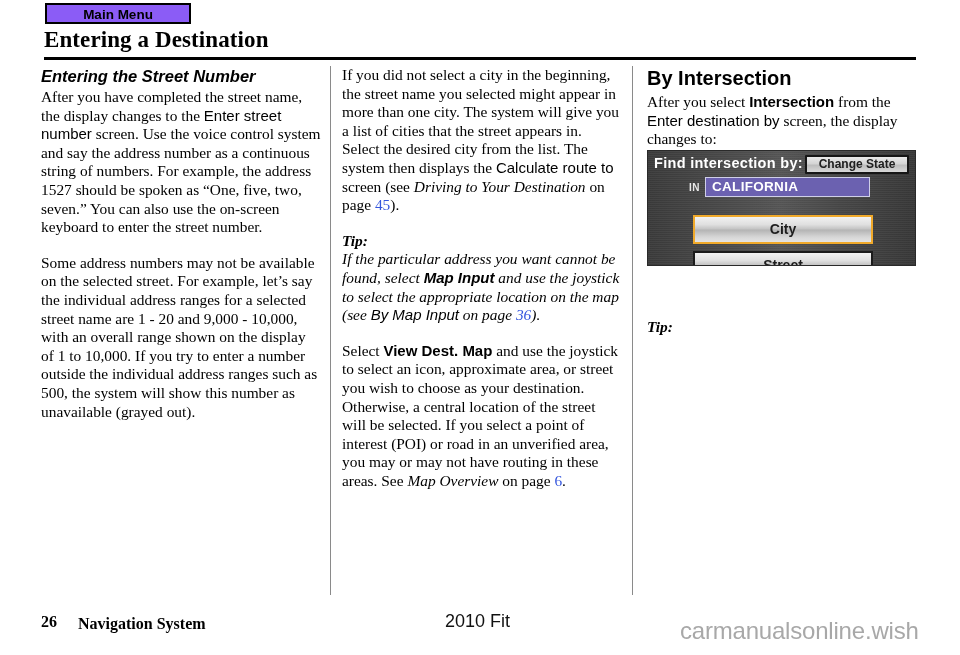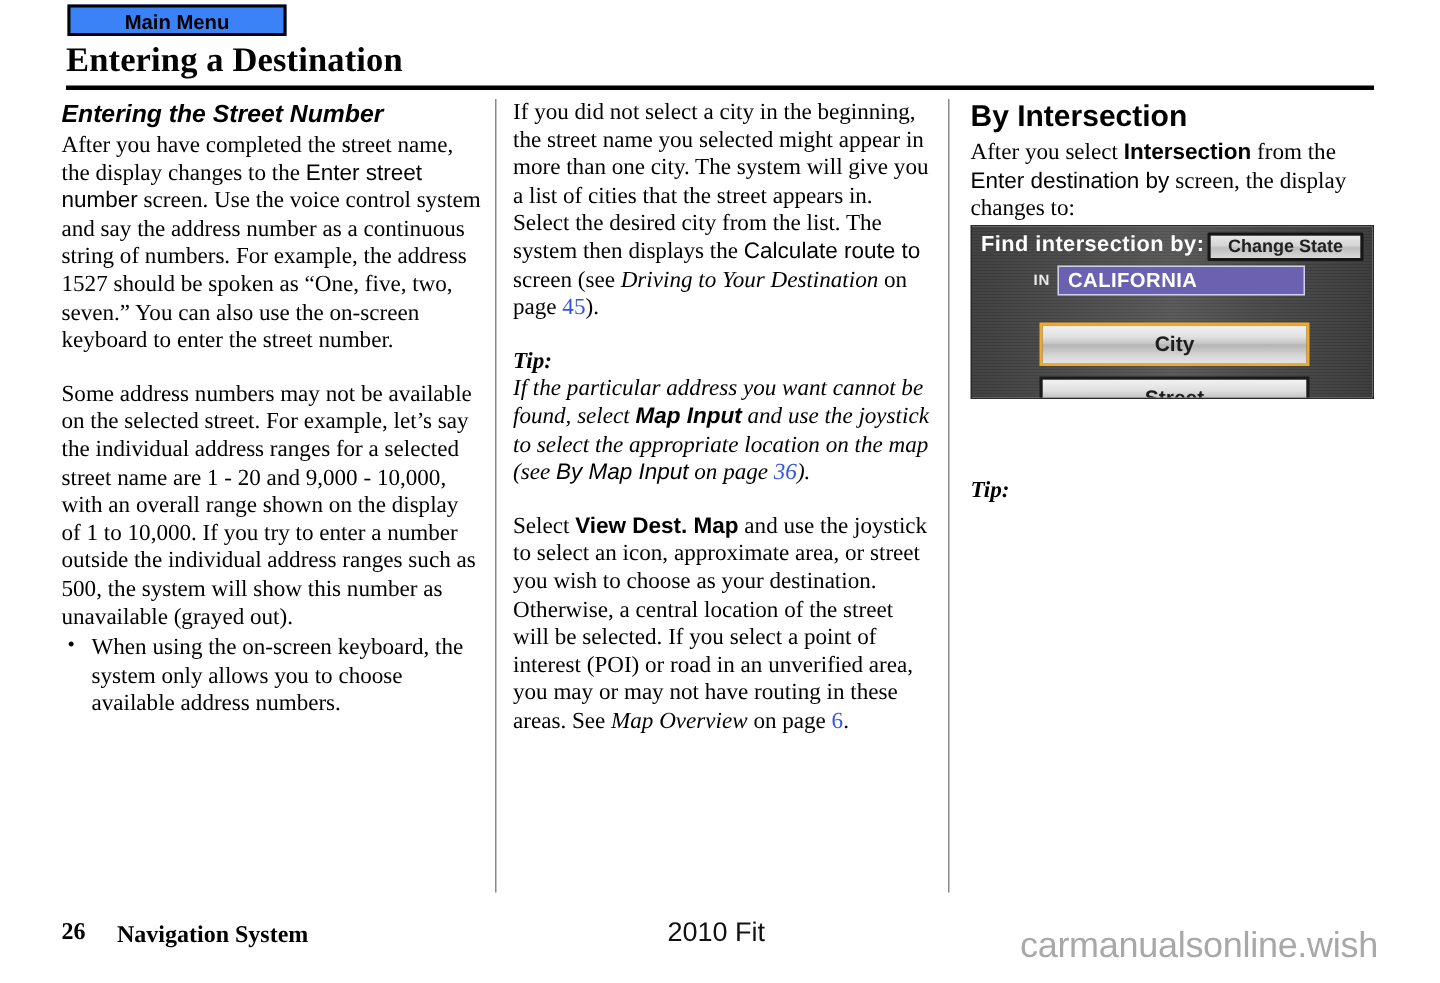--- a/index.html
+++ b/index.html
@@ -17,21 +17,21 @@
   }
 
   
   .main-menu-btn {
     position: absolute;
     left: 45px;
     top: 3px;
     width: 146px;
     height: 21px;
     border: 2px solid #000;
-    background: #3b82f6;
+    background: #8b5cf6;
     font-family: "Liberation Sans", sans-serif;
     font-size: 13.5px;
     font-weight: bold;
     text-align: center;
     line-height: 19px;
     box-sizing: border-box;
     color: #000;
     cursor: pointer;
   }
 
@@ -279,21 +279,20 @@
 <div class="col-divider d2"></div>
 
 <div class="col col1">
   <div class="sec-head-italic">Entering the Street Number</div>
 
   <p class="body"><span>After you have completed the street name, the display changes to the </span><span class="ui">Enter street number</span><span> screen. Use the voice control system and say the address number as a continuous string of numbers. For example, the address 1527 should be spoken as “One, five, two, seven.” You can also use the on-screen keyboard to enter the street number.</span></p>
 
   <p class="body tight">Some address numbers may not be available on the selected street. For example, let’s say the individual address ranges for a selected street name are 1 - 20 and 9,000 - 10,000, with an overall range shown on the display of 1 to 10,000. If you try to enter a number outside the individual address ranges such as 500, the system will show this number as unavailable (grayed out).</p>
 
   <ul class="bullets">
-    <li>When using the on-screen keyboard, the system only allows you to choose available address numbers.</li>
   </ul>
 </div>
 
 <div class="col col2">
   <p class="body"><span>If you did not select a city in the beginning, the street name you selected might appear in more than one city. The system will give you a list of cities that the street appears in. Select the desired city from the list. The system then displays the </span><span class="ui">Calculate route to</span><span> screen (see </span><span class="it">Driving to Your Destination</span><span> on page </span><span class="lnk">45</span><span>).</span></p>
 
   <p class="tip-label">Tip:</p>
   <p class="tip-body"><span>If the particular address you want cannot be found, select </span><span class="ui-b">Map Input</span><span> and use the joystick to select the appropriate location on the map (see </span><span class="ui">By Map Input</span><span> on page </span><span class="lnk">36</span><span>).</span></p>
 
   <p class="body"><span>Select </span><span class="ui-b">View Dest. Map</span><span> and use the joystick to select an icon, approximate area, or street you wish to choose as your destination. Otherwise, a central location of the street will be selected. If you select a point of interest (POI) or road in an unverified area, you may or may not have routing in these areas. See </span><span class="it">Map Overview</span><span> on page </span><span class="lnk">6</span><span>.</span></p>

